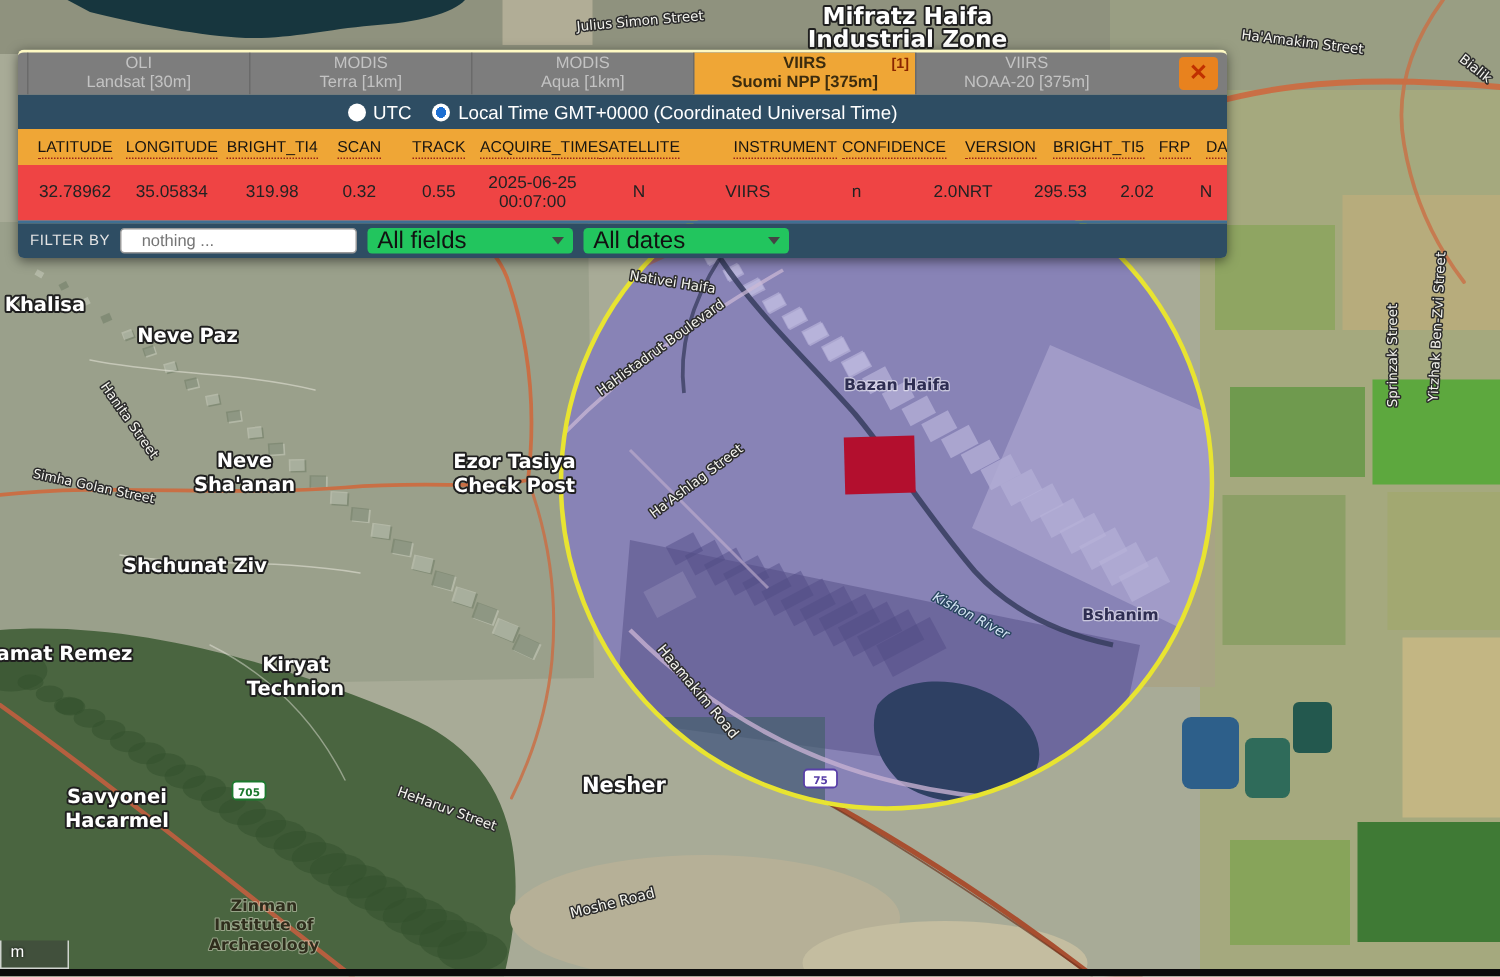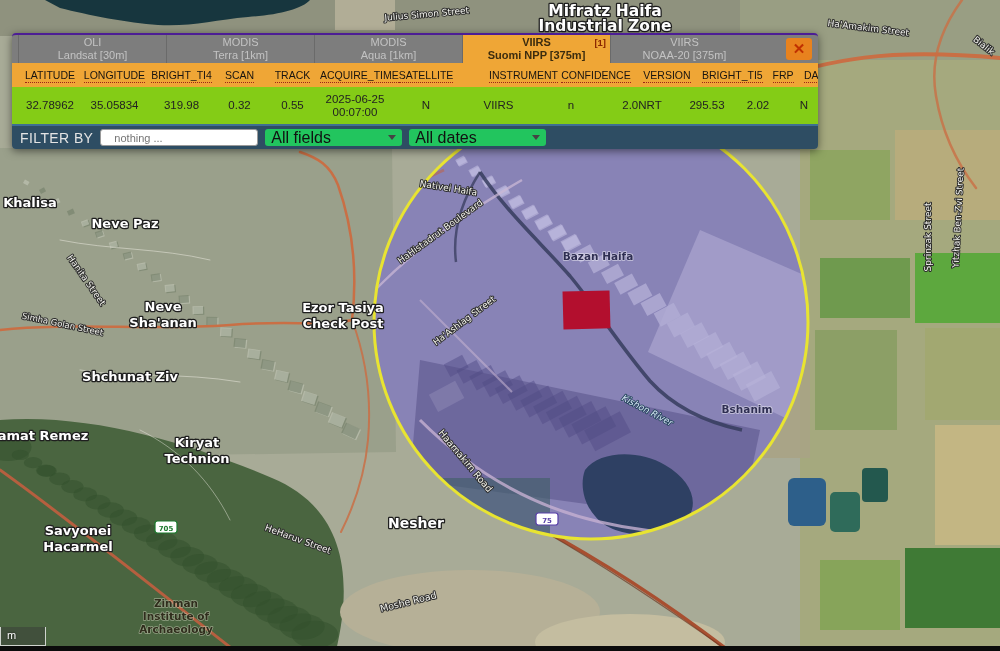--- a/index.html
+++ b/index.html
@@ -8,39 +8,39 @@
   svg text{font-family:"DejaVu Sans",sans-serif;}
   .lbl-place{font-weight:bold;fill:#ffffff;stroke:#1f1f1f;stroke-width:2.6px;paint-order:stroke;stroke-linejoin:round;}
   .lbl-street{fill:#f4f4ee;stroke:#2c2c2c;stroke-width:2px;paint-order:stroke;stroke-linejoin:round;}
   .lbl-dark{font-weight:bold;fill:#2e2e52;stroke:rgba(255,255,255,.55);stroke-width:1.6px;paint-order:stroke;stroke-linejoin:round;}
   .lbl-olive{font-weight:bold;fill:#2f2d1c;stroke:rgba(225,225,205,.5);stroke-width:1.4px;paint-order:stroke;stroke-linejoin:round;}
   .lbl-river{font-style:italic;fill:#d6e6f5;stroke:#27455e;stroke-width:1.8px;paint-order:stroke;stroke-linejoin:round;}
   .shield-txt{font-size:7px;font-weight:bold;text-anchor:middle;}
 
   
   .panel{position:absolute;left:12px;top:33px;width:806px;border-radius:4px;box-shadow:0 2px 8px rgba(0,0,0,.5);}
-  .tabs{position:relative;display:flex;height:30px;background:#7d7d7d;border-top:2px solid #4c1d95;border-radius:4px 4px 0 0;padding-left:6px;box-sizing:border-box;overflow:hidden;}
+  .tabs{position:relative;display:flex;height:30px;background:#7d7d7d;border-top:2px solid #fef9c3;border-radius:4px 4px 0 0;padding-left:6px;box-sizing:border-box;overflow:hidden;}
   .tab{width:148px;display:flex;flex-direction:column;justify-content:center;align-items:center;font-size:11px;line-height:13px;color:#c3c3c3;border-left:1px solid #6a6a6a;position:relative;cursor:pointer;box-sizing:border-box;}
   .tab:last-of-type{border-right:1px solid #6a6a6a;}
   .tab.active{background:#efa636;color:#3c2c0e;font-weight:bold;}
   .tab .badge{position:absolute;top:1px;right:4px;font-size:9.5px;color:#8a2500;font-weight:bold;}
   .close-btn{position:absolute;top:3px;right:6px;width:26px;height:22px;background:#e8821e;border-radius:3px;color:#c03000;font-weight:bold;font-size:15px;line-height:22px;text-align:center;cursor:pointer;}
   .time-row{height:23px;background:#2e4d63;display:flex;align-items:center;justify-content:center;color:#fff;font-size:12.5px;}
   .radio{width:12px;height:12px;border-radius:50%;background:#fff;display:inline-block;margin-right:5px;flex:none;}
   .radio.checked{background:radial-gradient(circle,#1d6fd1 0 3.5px,#fff 3.6px);}
   .time-row label{display:flex;align-items:center;cursor:pointer;}
   .time-gap{width:14px;}
   .thead{display:flex;height:24px;background:#efa636;align-items:center;padding-left:8px;box-sizing:border-box;overflow:hidden;}
   .th{flex:none;text-align:center;font-size:10.5px;font-weight:normal;color:#181410;white-space:nowrap;cursor:pointer;}
   .th span{border-bottom:1px dotted #9c2418;padding-bottom:1px;}
-  .trow{display:flex;height:37px;background:#84cc16;align-items:center;padding-left:8px;box-sizing:border-box;overflow:hidden;cursor:pointer;}
+  .trow{display:flex;height:37px;background:#ef4444;align-items:center;padding-left:8px;box-sizing:border-box;overflow:hidden;cursor:pointer;}
   .td{flex:none;text-align:center;font-size:11.5px;color:#222;white-space:pre-line;line-height:13px;}
   .divider{height:2px;background:#3f6f92;}
   .filter-row{height:23px;background:#2e4d63;border-radius:0 0 4px 4px;display:flex;align-items:center;padding:0 8px;gap:7px;}
-  .filter-label{color:#e4e4e4;font-size:14px;letter-spacing:.4px;flex:none;}
+  .filter-label{color:#e4e4e4;font-size:10px;letter-spacing:.4px;flex:none;}
   .filter-input{width:130px;height:15px;border:1px solid #9a9a9a;border-radius:3px;font-size:11px;padding:0 13px;color:#333;background:#fff;font-family:"Liberation Sans",sans-serif;}
   .select{width:125px;height:17px;background:#22c55e;border-radius:3px;font-size:16px;color:#111;display:flex;align-items:center;justify-content:space-between;padding:0 6px;cursor:pointer;flex:none;}
   .chev{width:0;height:0;border-left:4px solid transparent;border-right:4px solid transparent;border-top:5px solid #444;flex:none;}
 
   
   .scale-box{position:absolute;left:0;bottom:5px;width:46px;height:19px;background:rgba(55,55,55,.45);border:1.5px solid rgba(255,255,255,.75);border-top:none;color:#fff;font-size:11px;line-height:17px;padding-left:6px;box-sizing:border-box;text-shadow:0 0 2px #000;}
   .attribution-bar{position:absolute;left:0;bottom:0;width:100%;height:5px;background:#0b0b0b;}
 </style>
 </head>
 <body>
@@ -313,20 +313,31 @@
         <span>VIIRS</span>
         <span>Suomi NPP [375m]</span>
       </div>
       <div class="tab">
         <span>VIIRS</span>
         <span>NOAA-20 [375m]</span>
       </div>
       <div class="close-btn">✕</div>
     </div>
 
+    <div class="time-row">
+      <label>
+        <span class="radio"></span>
+        <span>UTC</span>
+      </label>
+      <span class="time-gap"></span>
+      <label>
+        <span class="radio checked"></span>
+        <span>Local Time GMT+0000 (Coordinated Universal Time)</span>
+      </label>
+    </div>
 
     <div class="thead" id="thead-row">
         <div class="th" style="width: 60px;"><span>LATITUDE</span></div>
         <div class="th" style="width: 69px;"><span>LONGITUDE</span></div>
         <div class="th" style="width: 65px;"><span>BRIGHT_TI4</span></div>
         <div class="th" style="width: 51px;"><span>SCAN</span></div>
         <div class="th" style="width: 55px;"><span>TRACK</span></div>
         <div class="th" style="width: 70px;"><span>ACQUIRE_TIME</span></div>
         <div class="th" style="width: 72px;"><span>SATELLITE</span></div>
         <div class="th" style="width: 73px; margin-left: 25px;"><span>INSTRUMENT</span></div>

